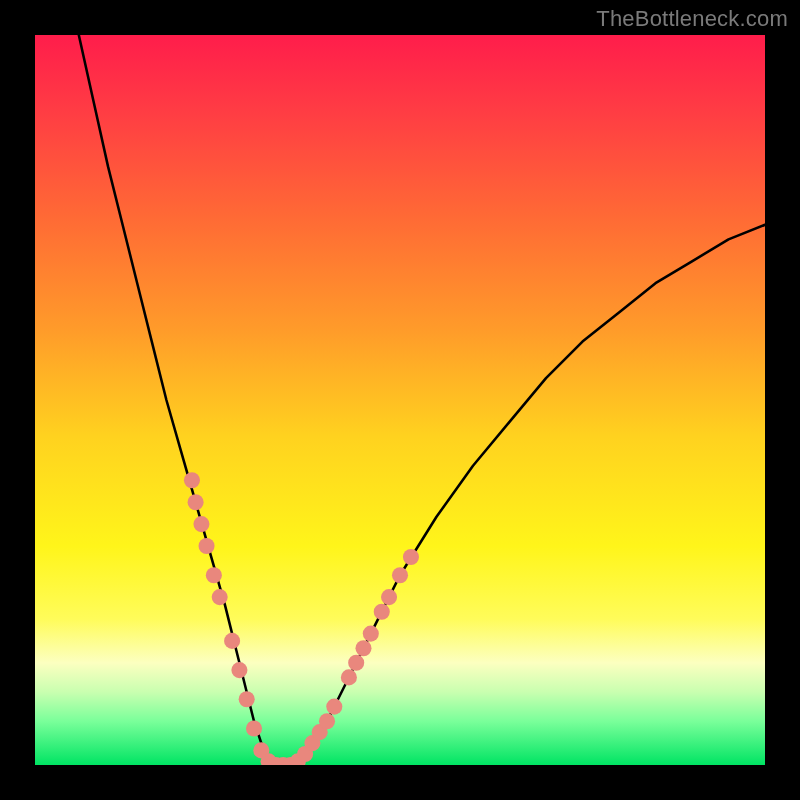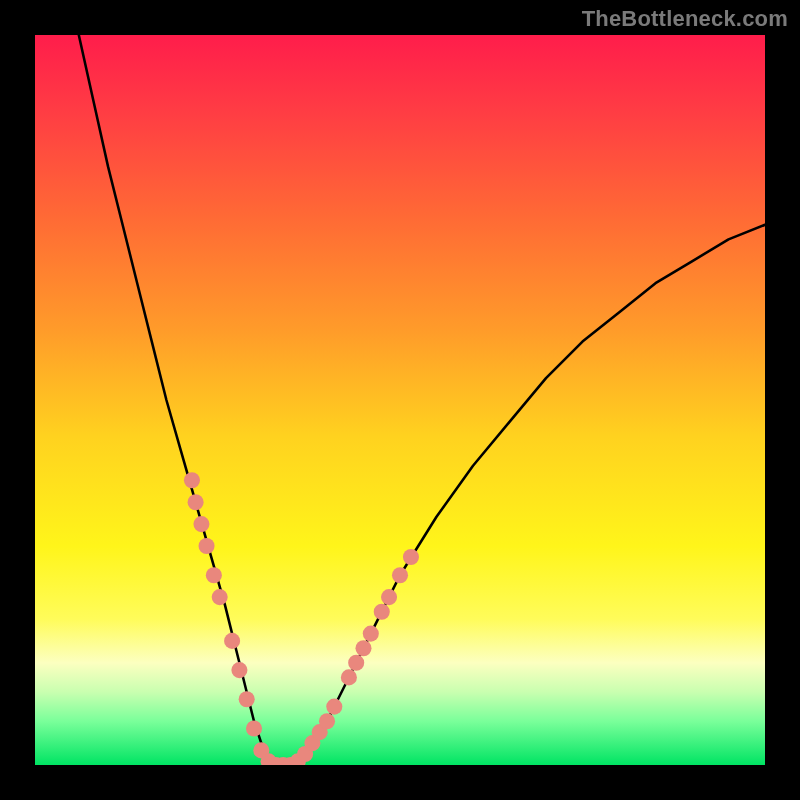--- a/index.html
+++ b/index.html
@@ -28,21 +28,21 @@
   .gradient {
     position: absolute;
     inset: 0;
   }
   .watermark {
     position: absolute;
     top: 6px;
     right: 12px;
     color: #7a7a7a;
     font-size: 22px;
-    font-weight: 700;
+    font-weight: 400;
     letter-spacing: 0.2px;
   }
   svg.curve-layer {
     position: absolute;
     inset: 0;
   }
 </style>
 </head>
 <body>
 

